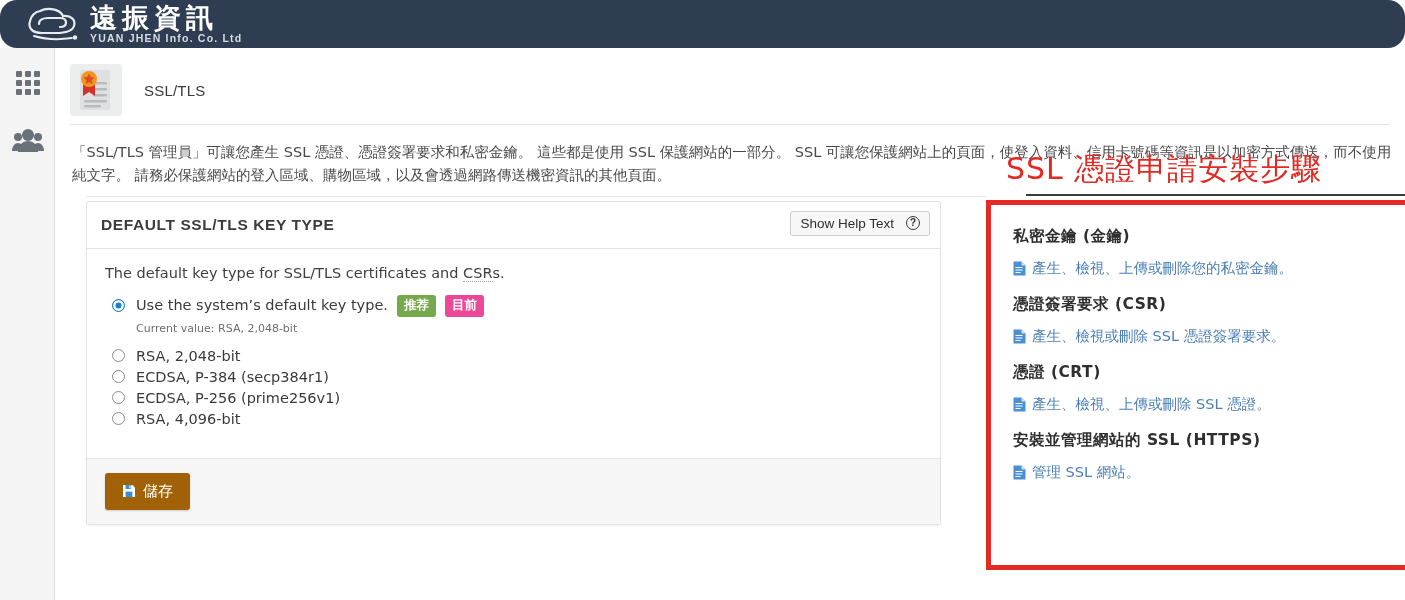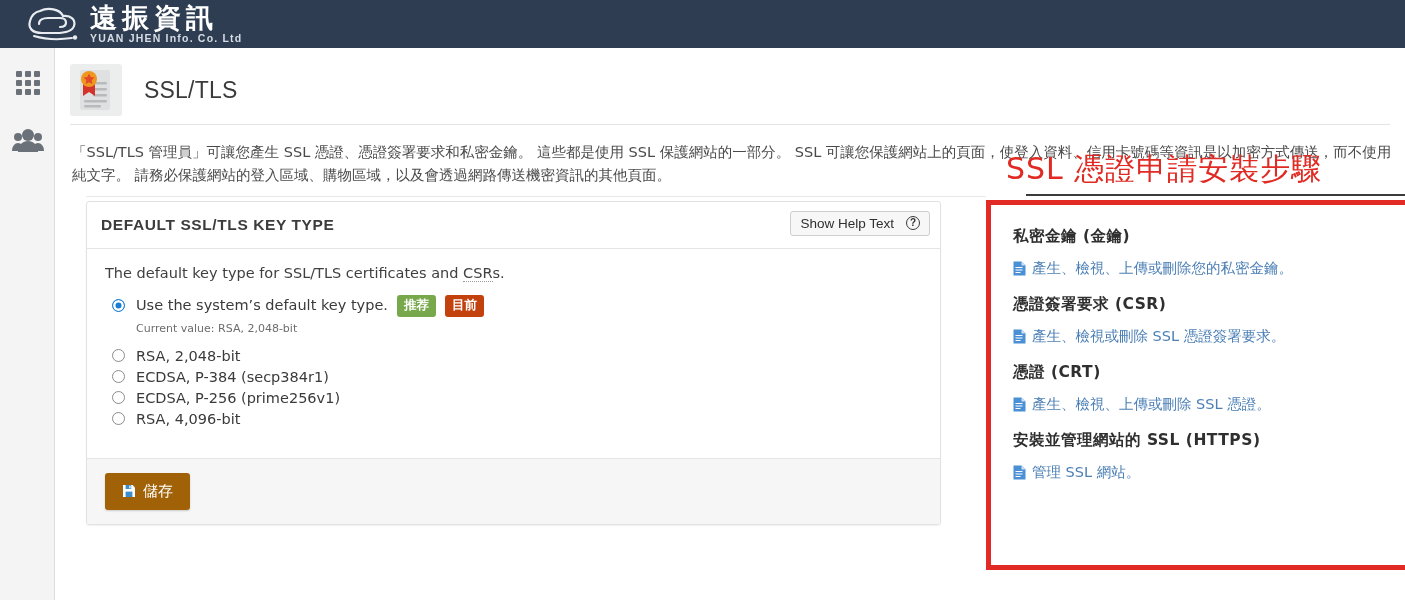--- a/index.html
+++ b/index.html
@@ -9,21 +9,21 @@
     overflow: hidden;
     background: #ffffff;
     font-family: "Liberation Sans", "DejaVu Sans", sans-serif;
   }
 
   
   .topbar {
     position: absolute; left: 0; top: 0;
     width: 1405px; height: 48px;
     background: #2e3d51;
-    display: flex; align-items: center;
+    display: flex; align-items: center; border-radius: 17px;
   }
   .brand {
     display: flex; align-items: center;
     margin-left: 26px;
   }
   .brand-logo { width: 56px; height: 38px; flex: none; }
   .brand-text { margin-left: 8px; line-height: 1; }
   .brand-cn {
     color: #ffffff; font-size: 27px; font-weight: 700;
     letter-spacing: 5px; font-family: "DejaVu Sans", sans-serif;
@@ -58,21 +58,21 @@
     display: flex; align-items: center;
     padding: 14px 0 0 14px;
     height: 70px;
   }
   .page-icon {
     width: 52px; height: 52px; flex: none;
     background: #eceded; border-radius: 3px;
     position: relative;
   }
   .page-title {
-    font-size: 23px; color: #3b3b3b; font-weight: 400;
+    font-size: 15px; color: #3b3b3b; font-weight: 400;
     margin-left: 22px; letter-spacing: .2px;
   }
   .head-rule {
     margin: 6px 0 0 14px;
     border-bottom: 1px solid #e4e4e4;
     width: 1320px;
   }
 
   
   .intro {
@@ -152,21 +152,21 @@
     font-family: "DejaVu Sans", sans-serif;
   }
   .badge {
     display: inline-block;
     color: #fff; font-size: 12.5px; font-weight: 700;
     border-radius: 3px; padding: 2px 7px 3px 7px;
     margin-left: 9px; vertical-align: 1px;
     font-family: "DejaVu Sans", sans-serif;
   }
   .badge.green { background: #77a84b; }
-  .badge.blue  { background: #c2410c; }
+  .badge.blue  { background: #ec4899; }
   .current-value {
     font-size: 11px; color: #6d6d6d;
     margin: 1px 0 13px 31px;
     font-family: "DejaVu Sans", sans-serif;
   }
   .opt-list { }
   .card-foot {
     border-top: 1px solid #e5e5e5;
     background: #f6f6f6;
     padding: 14px 18px;

